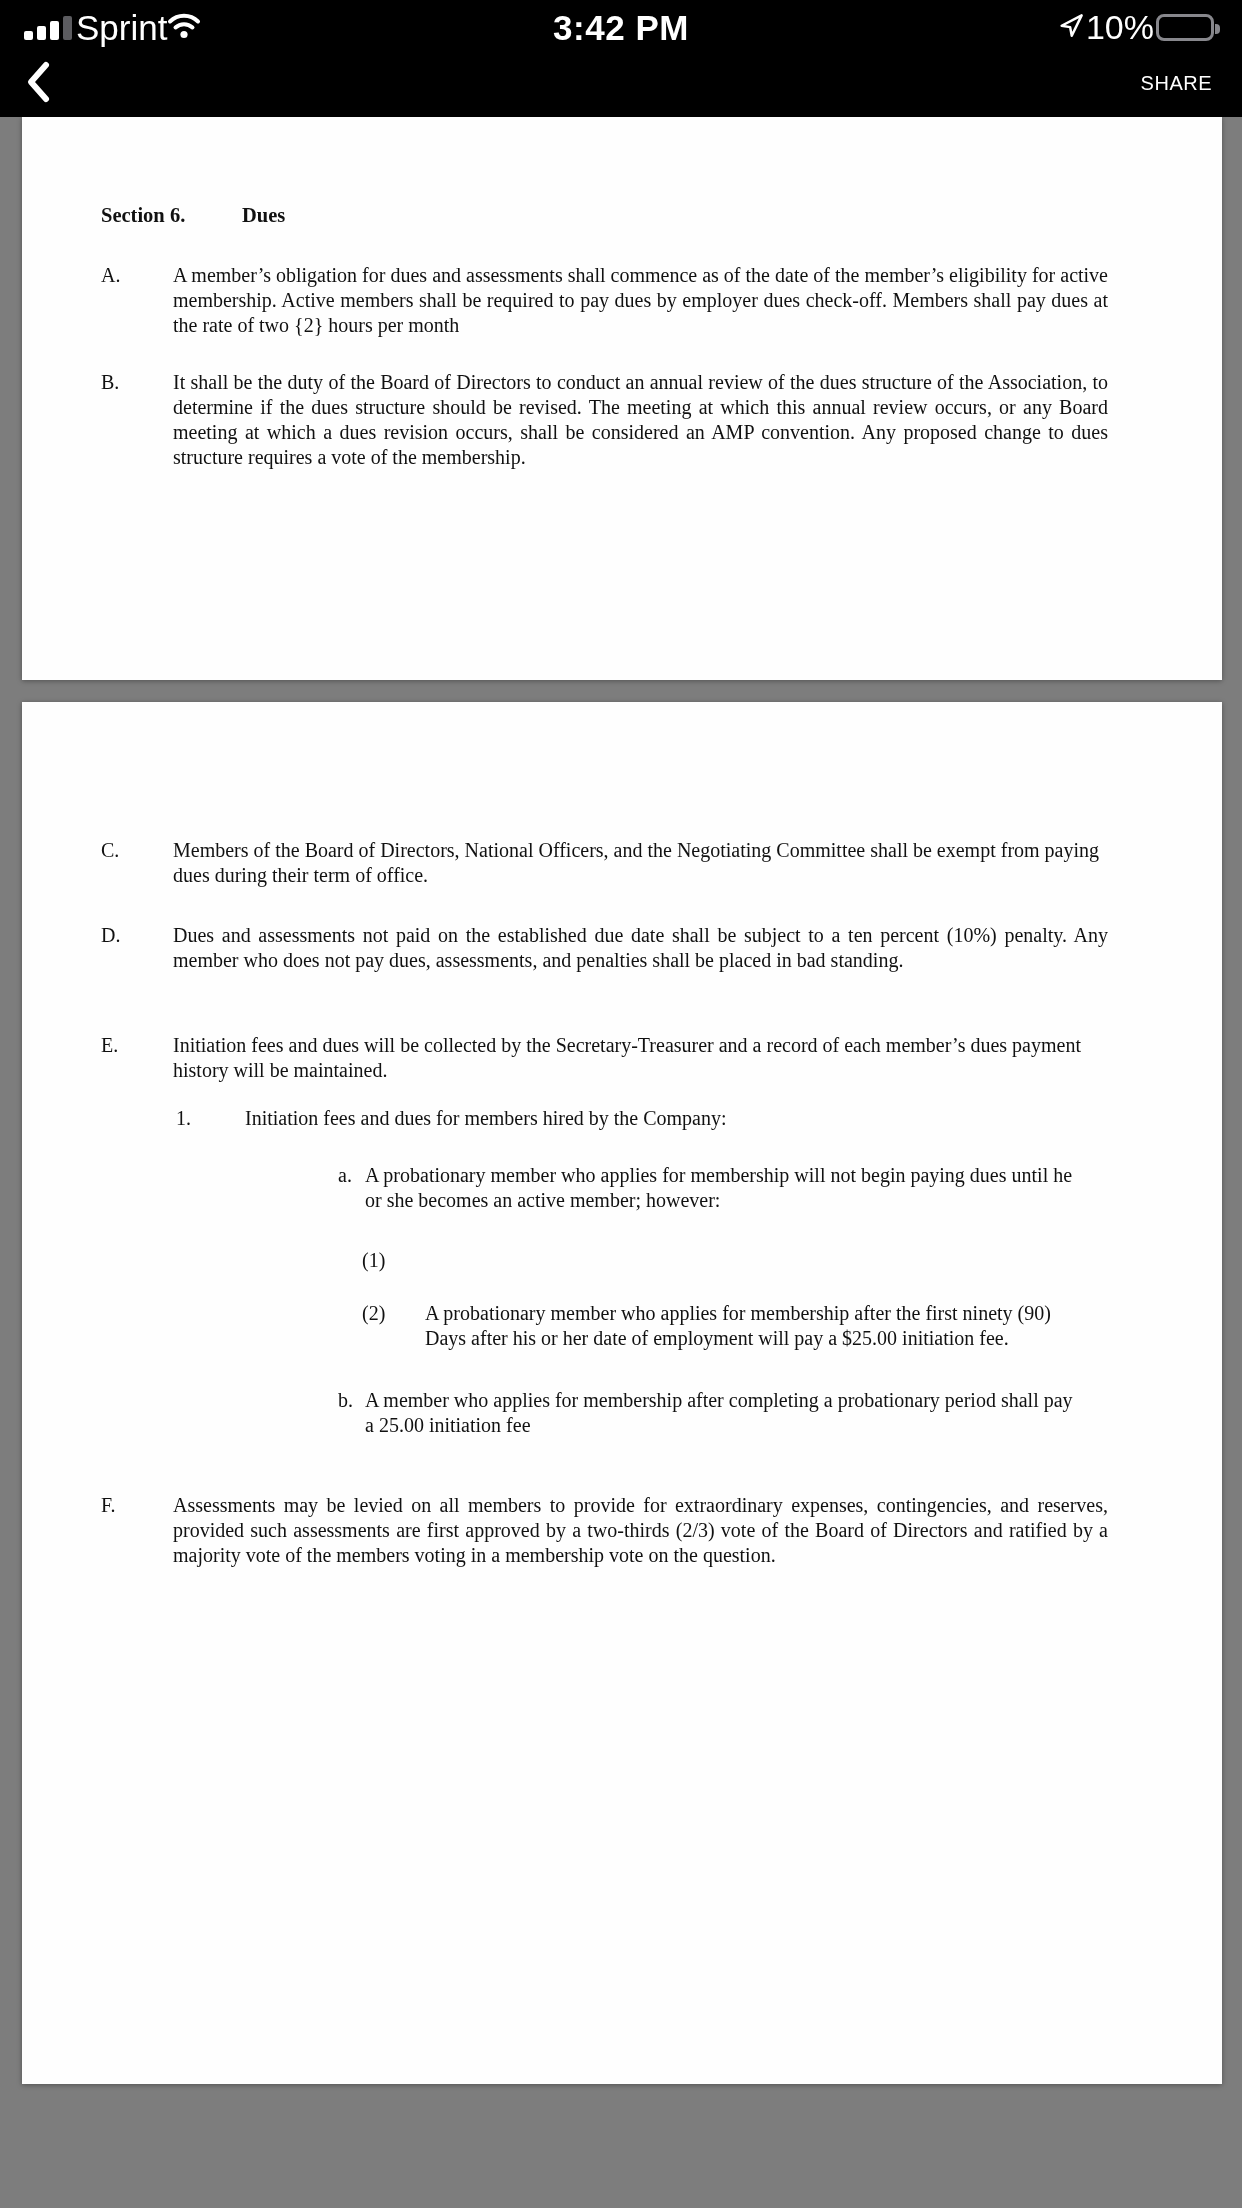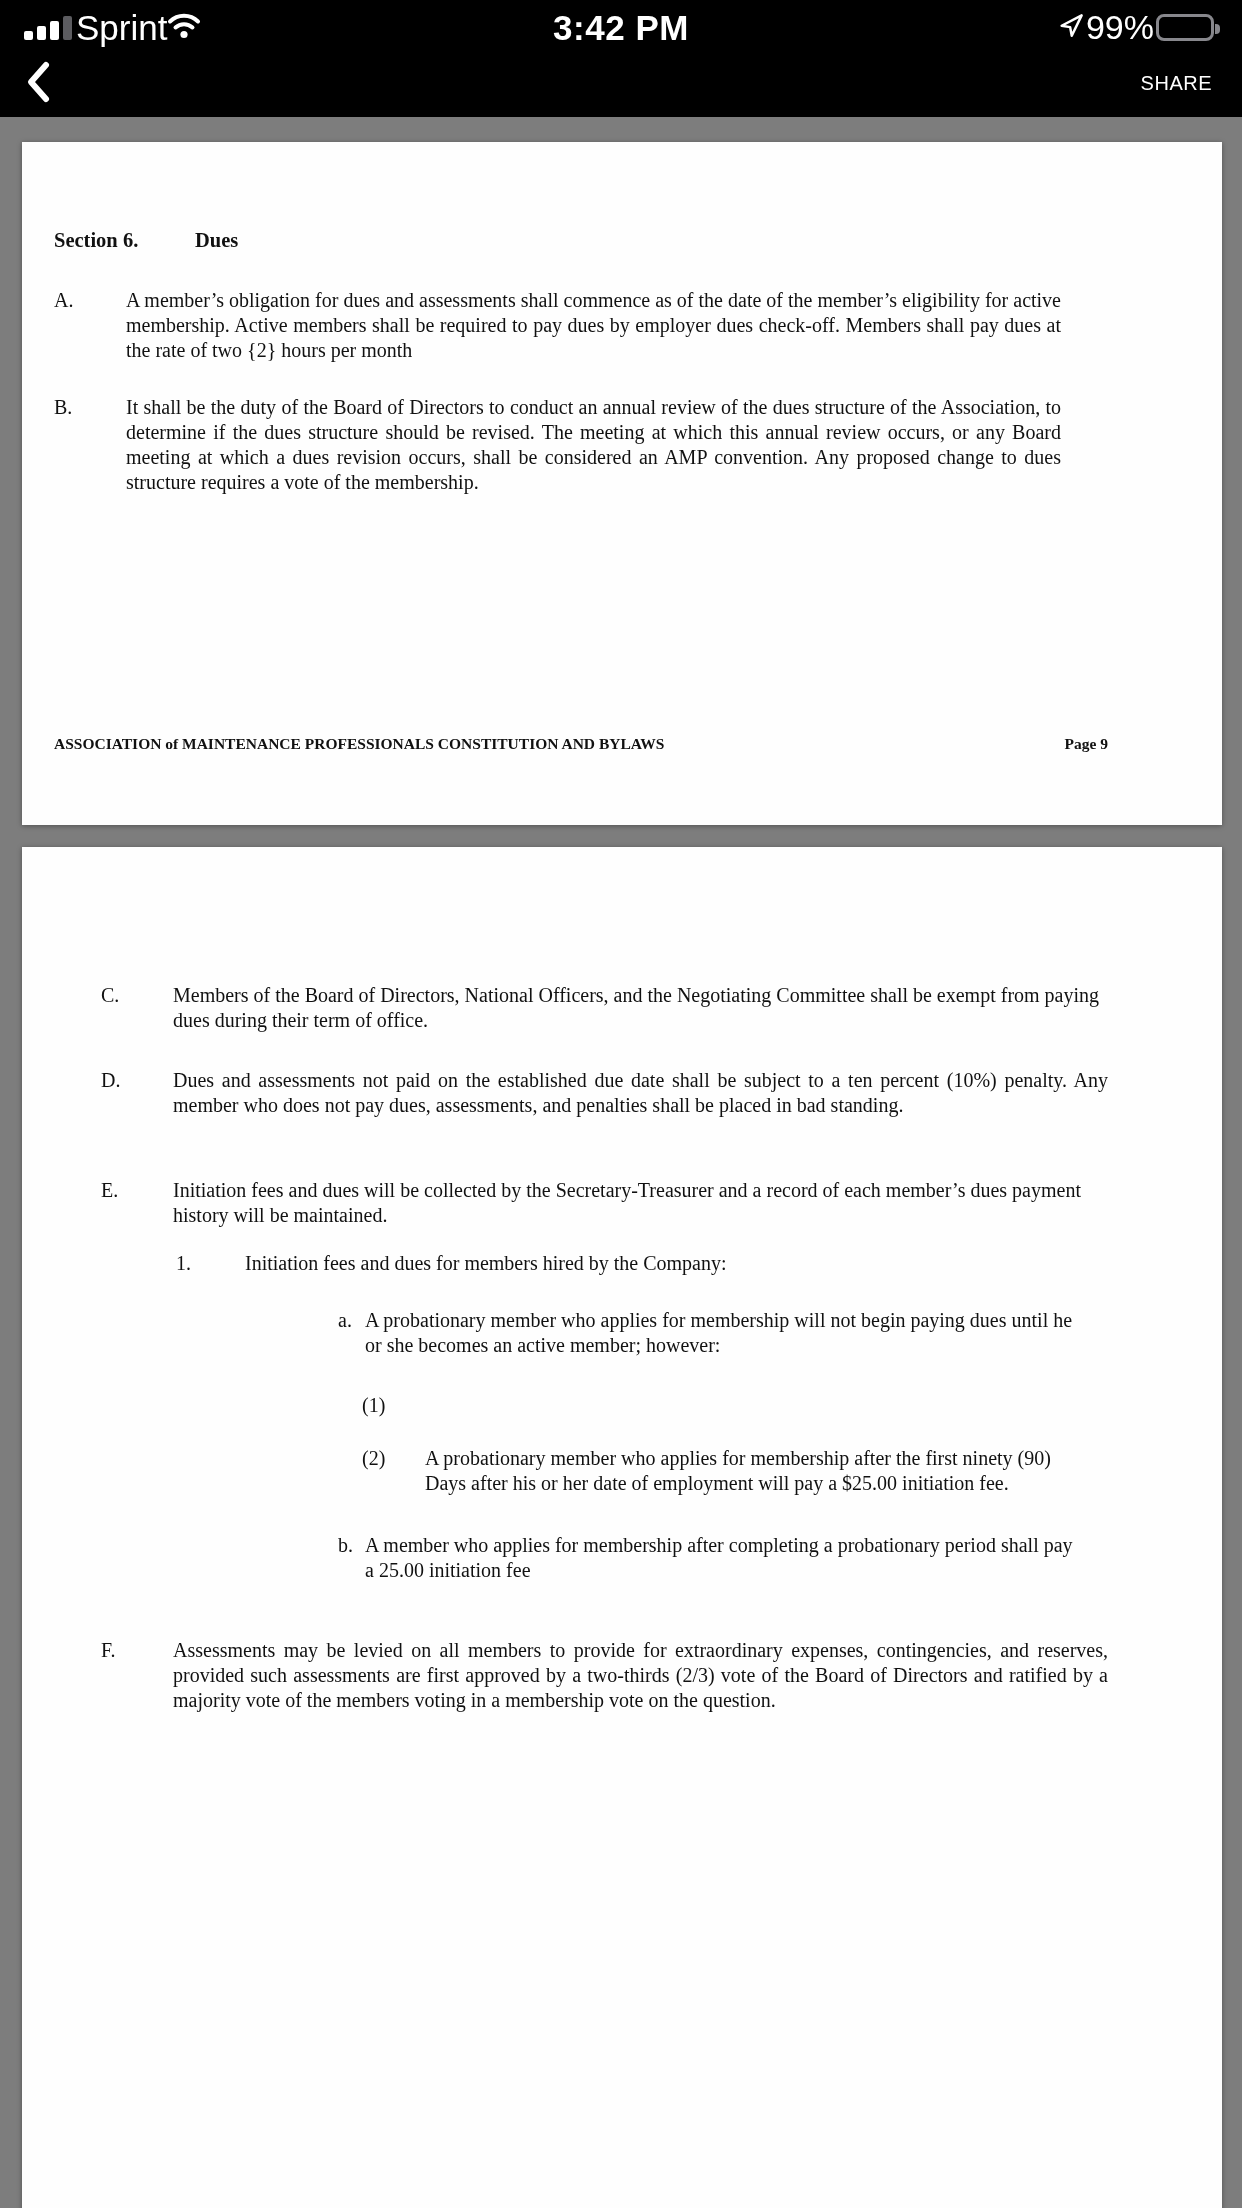--- a/index.html
+++ b/index.html
@@ -68,21 +68,21 @@
   
   .content { padding: 0 20px 0 22px; }
   .page {
     background: #fefefe;
     width: 1200px;
     box-shadow: 0 1px 5px rgba(0,0,0,0.35);
     font-family: "Liberation Serif", serif;
     color: #111;
     overflow: hidden;
   }
-  .page1 { height: 683px; padding: 86px 114px 0 32px; margin-top: 25px; }
+  .page1 { height: 563px; padding: 86px 114px 0 79px; }
   .gap { height: 22px; }
   .page2 { height: 1382px; padding: 136px 114px 0 79px; }
 
   .sec-heading { display: flex; font-weight: 700; font-size: 20.5px; line-height: 25px; margin-bottom: 35px; }
   .sec-heading .sec-lbl { width: 141px; flex: 0 0 141px; }
 
   .item { display: flex; font-size: 20px; line-height: 25px; }
   .item .lbl { flex: 0 0 72px; }
   .item .txt { width: 935px; }
   .just { text-align: justify; }
@@ -128,21 +128,21 @@
       </svg>
     </span>
   </div>
   <div class="sb-center">3:42 PM</div>
   <div class="sb-right">
     <span>
       <svg width="30" height="30" viewBox="0 0 24 24">
         <path d="M20.5 3.5 L4.5 11.8 L11.3 12.9 L12.6 19.8 Z" fill="none" stroke="#fff" stroke-width="2" stroke-linejoin="round"></path>
       </svg>
     </span>
-    <span class="pct">99%</span>
+    <span class="pct">10%</span>
     <span class="batt"><span class="fill"></span></span>
   </div>
 </div>
 
 <div class="navbar">
   <button class="back-btn">
     <span>
       <svg width="28" height="44" viewBox="0 0 28 44">
         <polyline points="22,5 7,22 22,39" fill="none" stroke="#fff" stroke-width="6" stroke-linecap="round" stroke-linejoin="round"></polyline>
       </svg>

